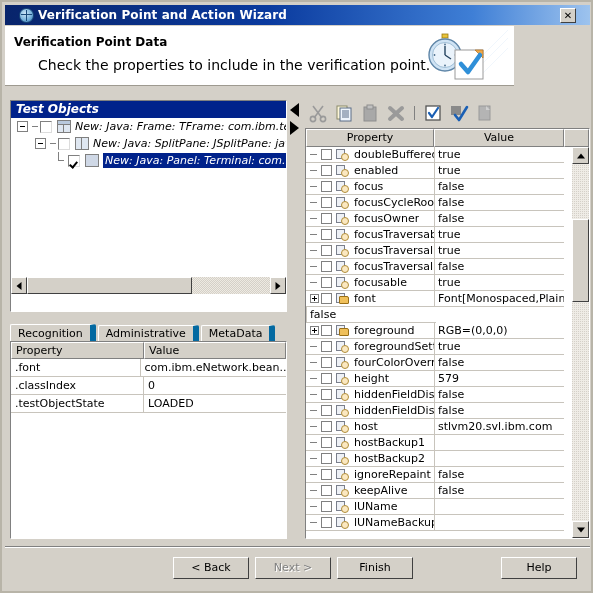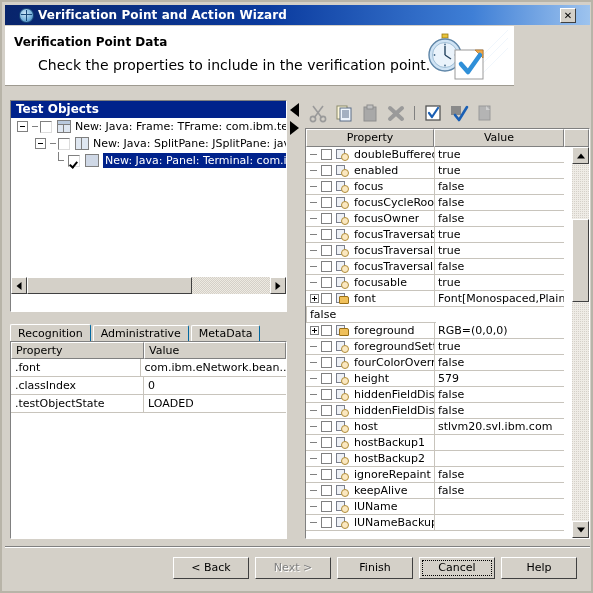--- a/index.html
+++ b/index.html
@@ -120,20 +120,21 @@
     box-sizing: border-box;
   }
 
   
   .left-pane {
     position: absolute;
     left: 8px; top: 98px;
     width: 277px; height: 212px;
     background: #ffffff;
     box-sizing: border-box;
+    font-style: italic;
   }
   .pane-header {
     height: 17px;
     background: #00228b;
     color: #ffffff;
     font-weight: bold;
     font-size: 12px;
     padding-left: 5px;
     line-height: 17px;
     box-sizing: border-box;
@@ -561,21 +562,21 @@
     gap: 2px;
   }
   .tab {
     height: 17px;
     padding: 0 7px;
     line-height: 16px;
     font-size: 11px;
     background: #d4d0c8;
     border-top: 1px solid #ffffff;
     border-left: 1px solid #ffffff;
-    border-right: 1px solid #0369a1;
+    border-right: 6px solid #0369a1;
     box-sizing: border-box;
     border-radius: 2px 2px 0 0;
   }
   .tab.active {
     background: #d4d0c8;
     height: 18px;
     line-height: 17px;
   }
 
   .lowergrid {
@@ -1049,17 +1050,16 @@
           <div class="lgc c2">LOADED</div>
         </div>
       </div>
   </div>
 
   <div class="btnbar">
     <div class="btnbar-line"></div>
     <div class="btn" style="left:168px;">&lt; Back</div>
     <div class="btn disabled" style="left:250px;">Next &gt;</div>
     <div class="btn" style="left:332px;">Finish</div>
-    <div class="btn focused" style="left:414px;">Cancel</div>
     <div class="btn" style="left:496px;">Help</div>
   </div>
 
 </div>
 
 </body></html>

